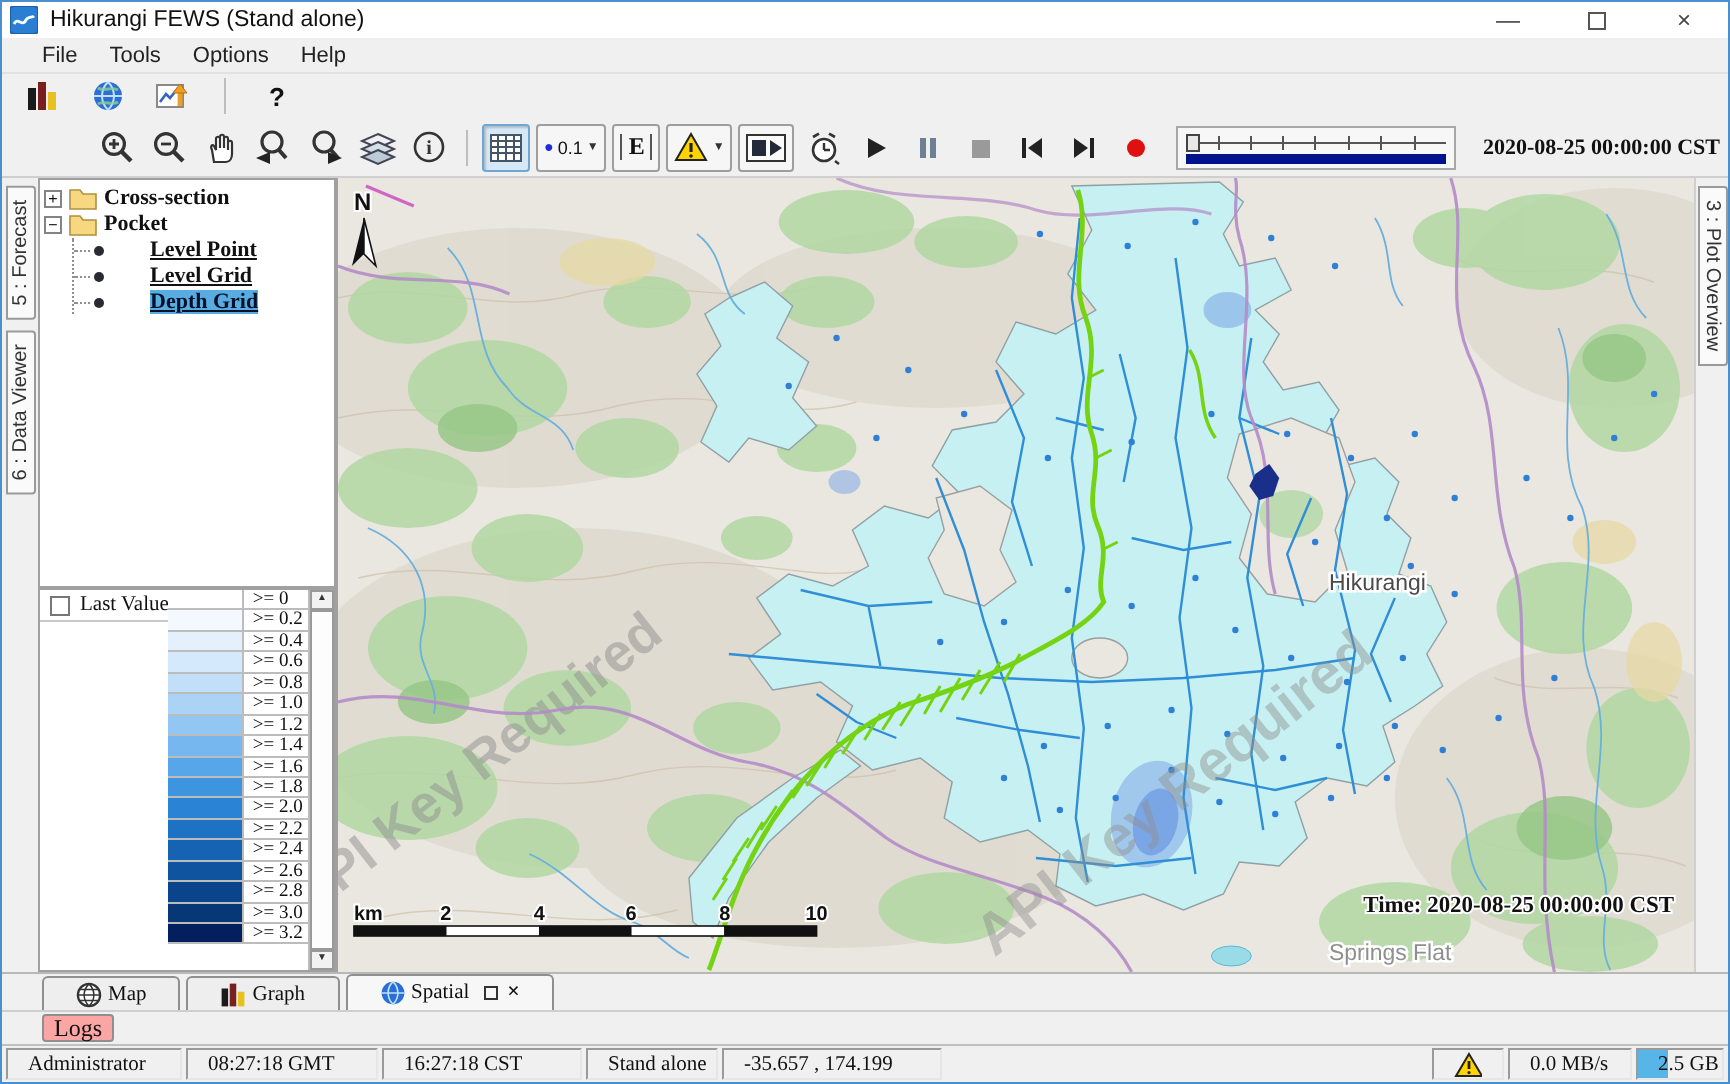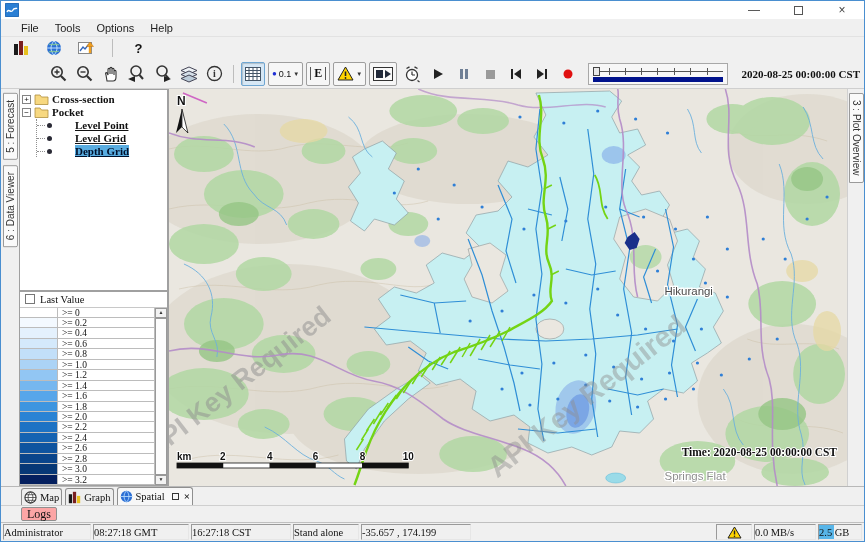--- a/index.html
+++ b/index.html
@@ -45,46 +45,46 @@
   .trow{display:flex;align-items:center;gap:3px;height:12px;margin-bottom:1px;}
   .expander{width:9px;height:9px;border:1px solid #848484;background:#fff;font-size:8px;line-height:7px;text-align:center;font-family:"Liberation Sans",sans-serif;font-weight:normal;flex:none;}
   .tchildren{margin-left:14px;border-left:1px dotted #909090;}
   .trow.child{position:relative;padding-left:10px;gap:23px;}
   .trow.child::before{content:"";position:absolute;left:0;top:6px;width:8px;border-top:1px dotted #909090;}
   .bullet{width:5px;height:5px;border-radius:50%;background:#2a2a35;flex:none;}
   .tlabel{white-space:nowrap;}
   .tlabel.leaf{text-decoration:underline;}
   .trow.selected .tlabel{background:#58ace0;color:#00102a;}
   
-  .legend{flex:1;border:1px solid #a0a0a0;background:#fff;display:flex;flex-direction:column;font-family:"Liberation Serif",serif;}
+  .legend{flex:1;border:1px solid #a0a0a0;background:#fff;display:flex;font-family:"Liberation Serif",serif;}
   .lg-head{height:16px;display:flex;align-items:center;gap:5px;padding-left:5px;border-bottom:1px solid #c8c8c8;}
   .checkbox{width:10px;height:10px;border:1px solid #777;background:#fff;flex:none;}
   .lg-head-label{font-size:10.5px;}
   .lg-body{flex:1;display:flex;min-height:0;}
   .lg-table{flex:1;overflow:hidden;}
   .lg-row{display:flex;height:10.45px;border-bottom:1px solid #bcbcbc;}
   .lg-sw{width:38px;border-right:1px solid #bcbcbc;flex:none;}
   .lg-lb{flex:1;font-size:9.5px;line-height:10px;padding-left:4px;white-space:nowrap;}
   .scrollbar{width:13px;background:#f0f0f0;border-left:1px solid #bcbcbc;display:flex;flex-direction:column;flex:none;}
   .sb-btn{height:10px;border:1px solid #999;background:#f2f2f2;font-size:5px;text-align:center;line-height:8px;color:#333;flex:none;}
   .sb-thumb{flex:1;border:1px solid #999;background:#fdfdfd;margin:0;}
   
   .map{flex:1;position:relative;min-width:0;background:#eae7e0;}
   .map svg.mapsvg{width:100%;height:100%;display:block;}
   
   .bottom-tabs{height:19px;display:flex;align-items:flex-end;gap:3px;padding-left:20px;background:#f0f0f0;border-top:1px solid #b8b8b8;flex:none;}
-  .btab{display:flex;align-items:center;gap:3px;border:1px solid #8f8f8f;border-bottom:none;border-radius:3px 3px 0 0;background:#eee;padding:1px 2px;height:17px;font-family:"Liberation Serif",serif;font-size:10.5px;}
+  .btab{display:flex;align-items:center;gap:3px;border:1px solid #8f8f8f;border-bottom:none;border-radius:3px 3px 0 0;background:#eee;padding:1px 16px;height:17px;font-family:"Liberation Serif",serif;font-size:10.5px;}
   .btab.active{background:#f7f7f7;height:18px;}
   .sqicon{width:7px;height:7px;border:1px solid #333;display:inline-block;margin-left:4px;}
   .xicon{font-weight:bold;font-size:11px;line-height:1;margin-left:2px;}
   .logsrow{height:17px;background:#f0f0f0;display:flex;align-items:center;padding-left:20px;border-top:1px solid #cfcfcf;flex:none;}
   .logs-btn{border:1px solid #8f8f8f;border-radius:2px;background:#fca5a5;font-family:"Liberation Serif",serif;font-size:12px;padding:0 5px;height:14px;line-height:12px;}
   
   .statusbar{height:19px;display:flex;align-items:stretch;gap:2px;background:#f0f0f0;border-top:1px solid #c0c0c0;font-family:"Liberation Serif",serif;font-size:10.5px;padding:1px 2px;flex:none;}
-  .st-cell{border:1px solid;border-color:#9a9a9a #e6e6e6 #e6e6e6 #9a9a9a;display:flex;align-items:center;padding:0 0;white-space:nowrap;overflow:hidden;background:#f0f0f0;}
+  .st-cell{border:1px solid;border-color:#9a9a9a #e6e6e6 #e6e6e6 #9a9a9a;display:flex;align-items:center;padding:0 10px;white-space:nowrap;overflow:hidden;background:#f0f0f0;}
   .st-user{width:88px;flex:none;}
   .st-sys{width:262px;flex:none;}
   .st-gmt{width:96px;flex:none;}
   .st-cst{width:100px;flex:none;}
   .st-mode{width:66px;flex:none;}
   .st-coord{width:110px;flex:none;}
   .st-warn{width:36px;justify-content:center;margin-left:auto;flex:none;}
   .st-net{width:62px;flex:none;}
   .st-mem{width:44px;flex:none;position:relative;}
   .st-mem .fill{position:absolute;left:0;top:0;bottom:0;width:15px;background:#58b5e8;}
@@ -93,20 +93,21 @@
 </head>
 <body>
 
 <div class="window">
 
   <div class="titlebar">
     <svg width="14" height="14">
         <rect width="14" height="14" rx="2" fill="#2a7fd4" stroke="#1b5fa8"></rect>
         <path d="M2,9 C4,5 6,11 8,7 C9,5 11,6 12,5" stroke="#fff" stroke-width="1.4" fill="none"></path>
       </svg>
+    <span class="title">Hikurangi FEWS (Stand alone)</span>
     <div class="win-controls">
       <div class="win-btn">—</div>
       <div class="win-btn">
           <span class="maxbox"></span>
         </div>
       <div class="win-btn">×</div>
     </div>
   </div>
 
   <div class="menubar">

